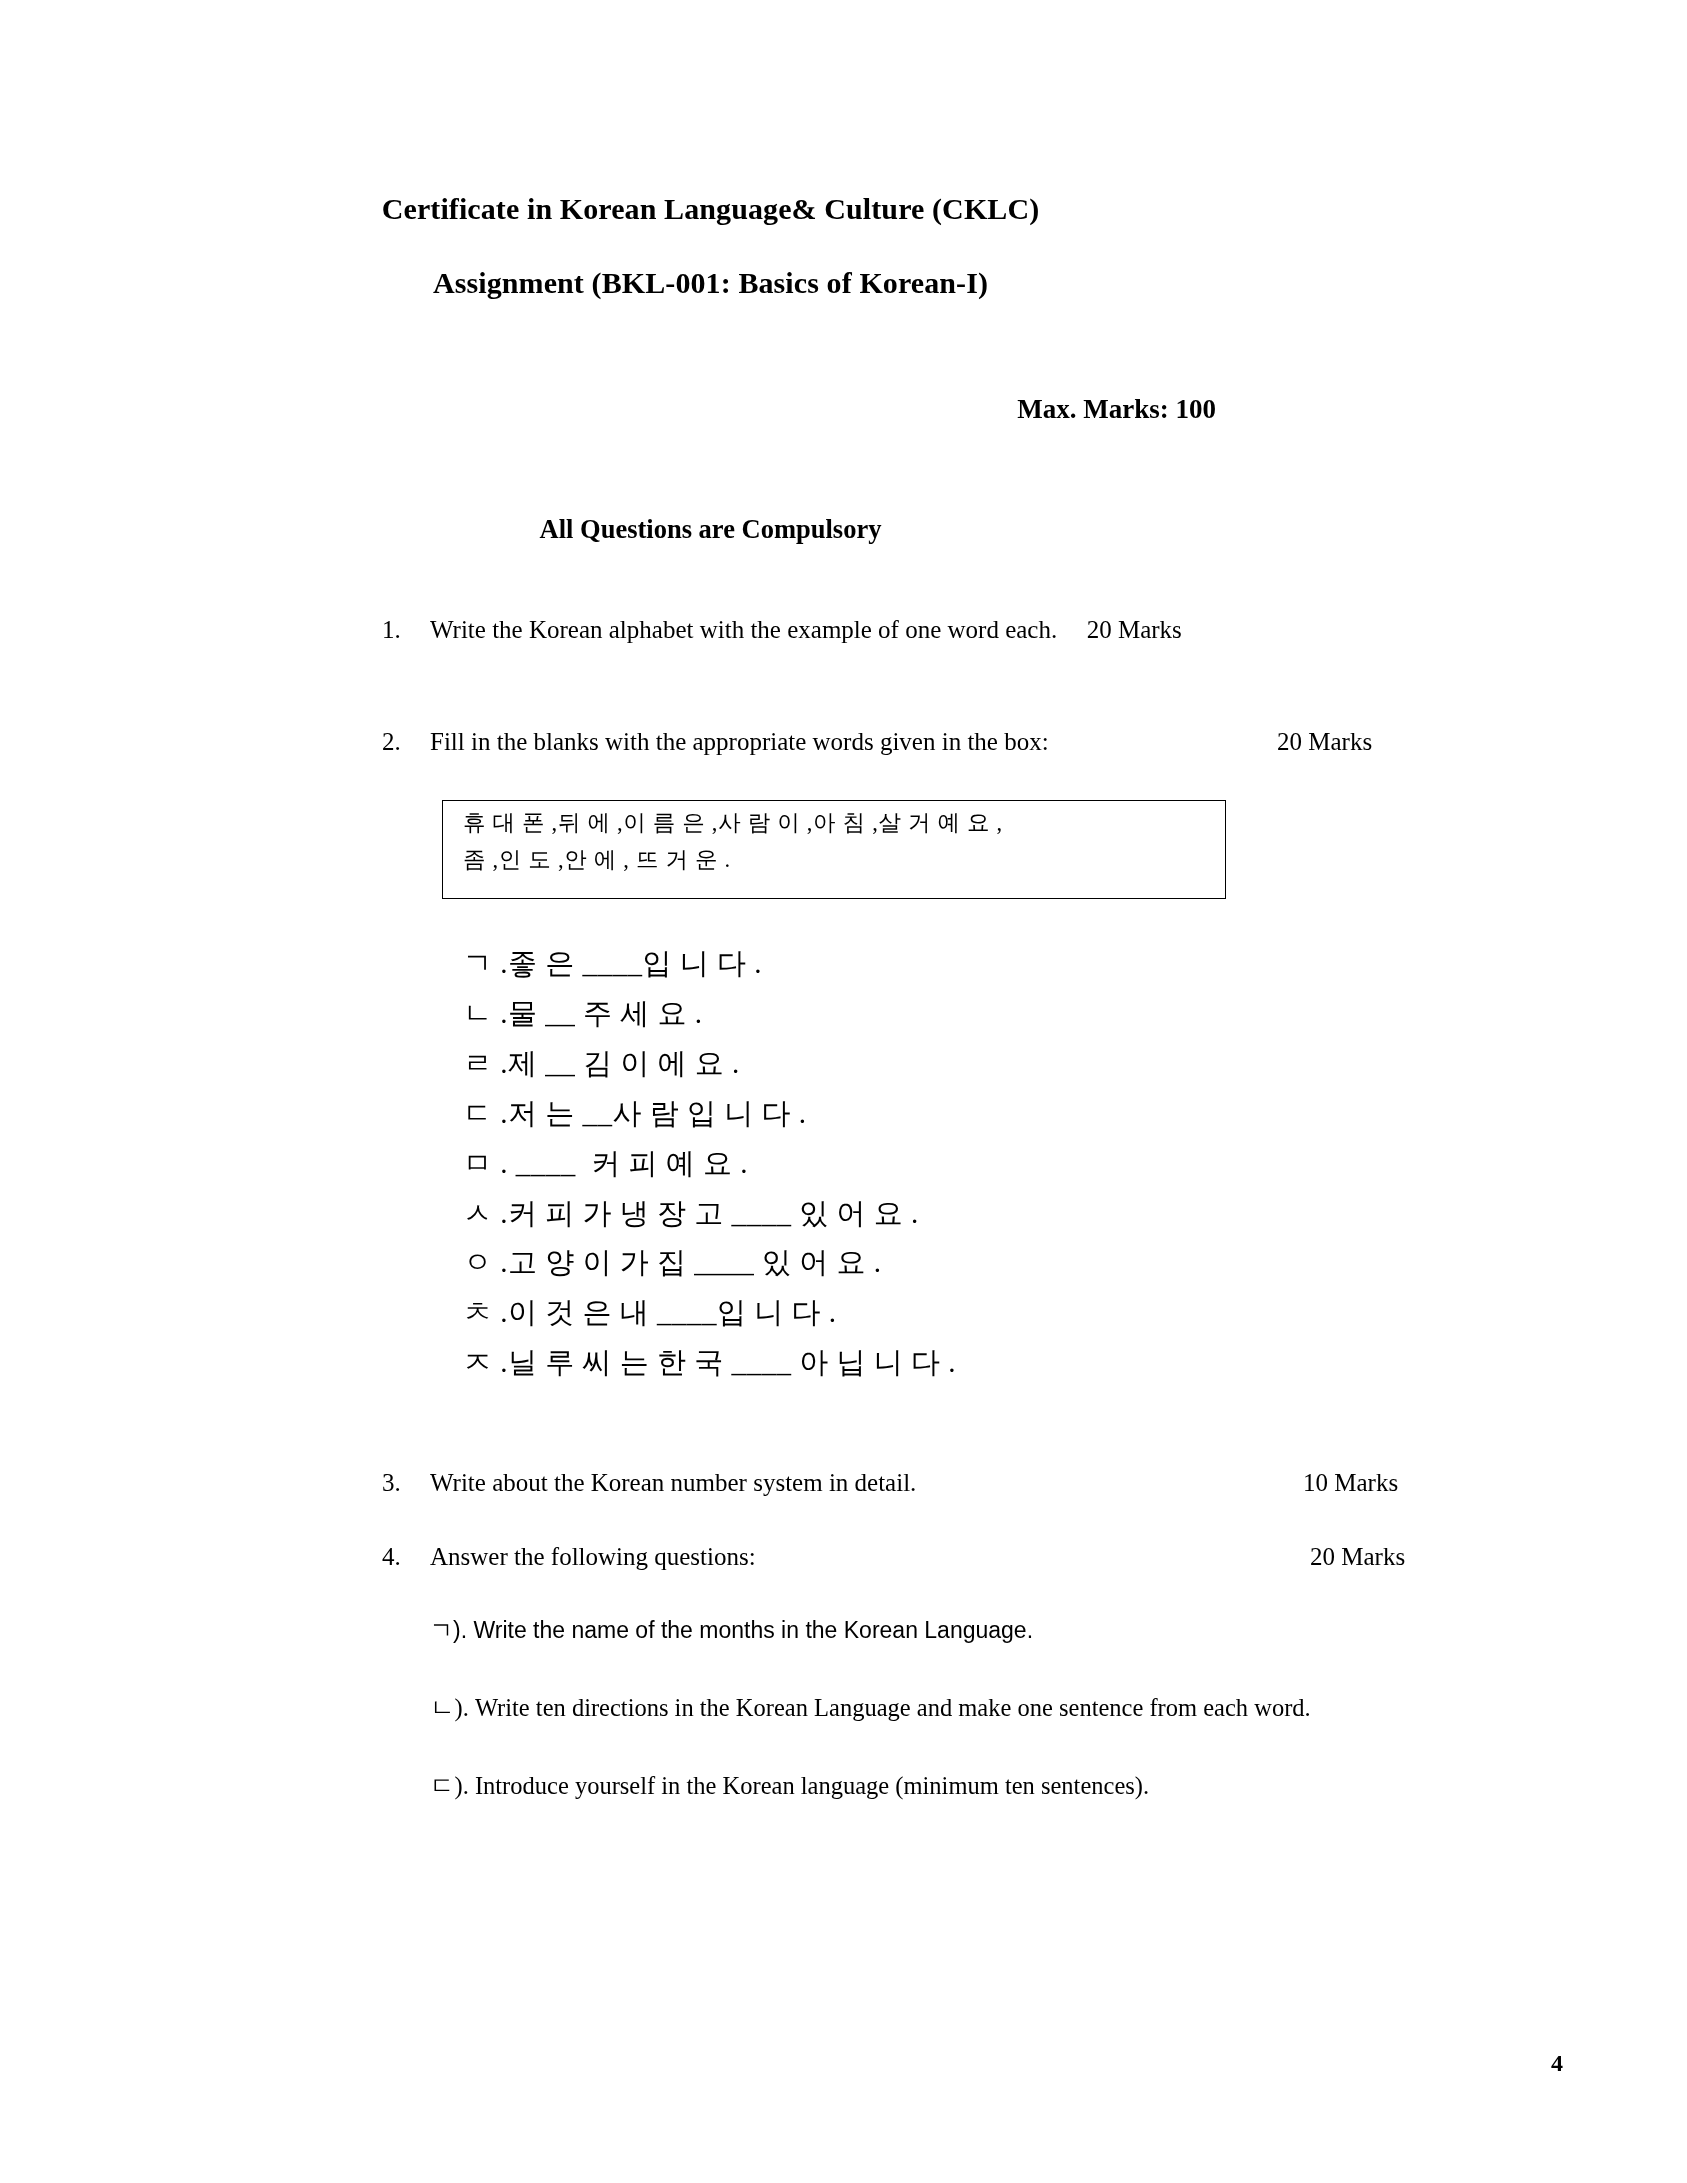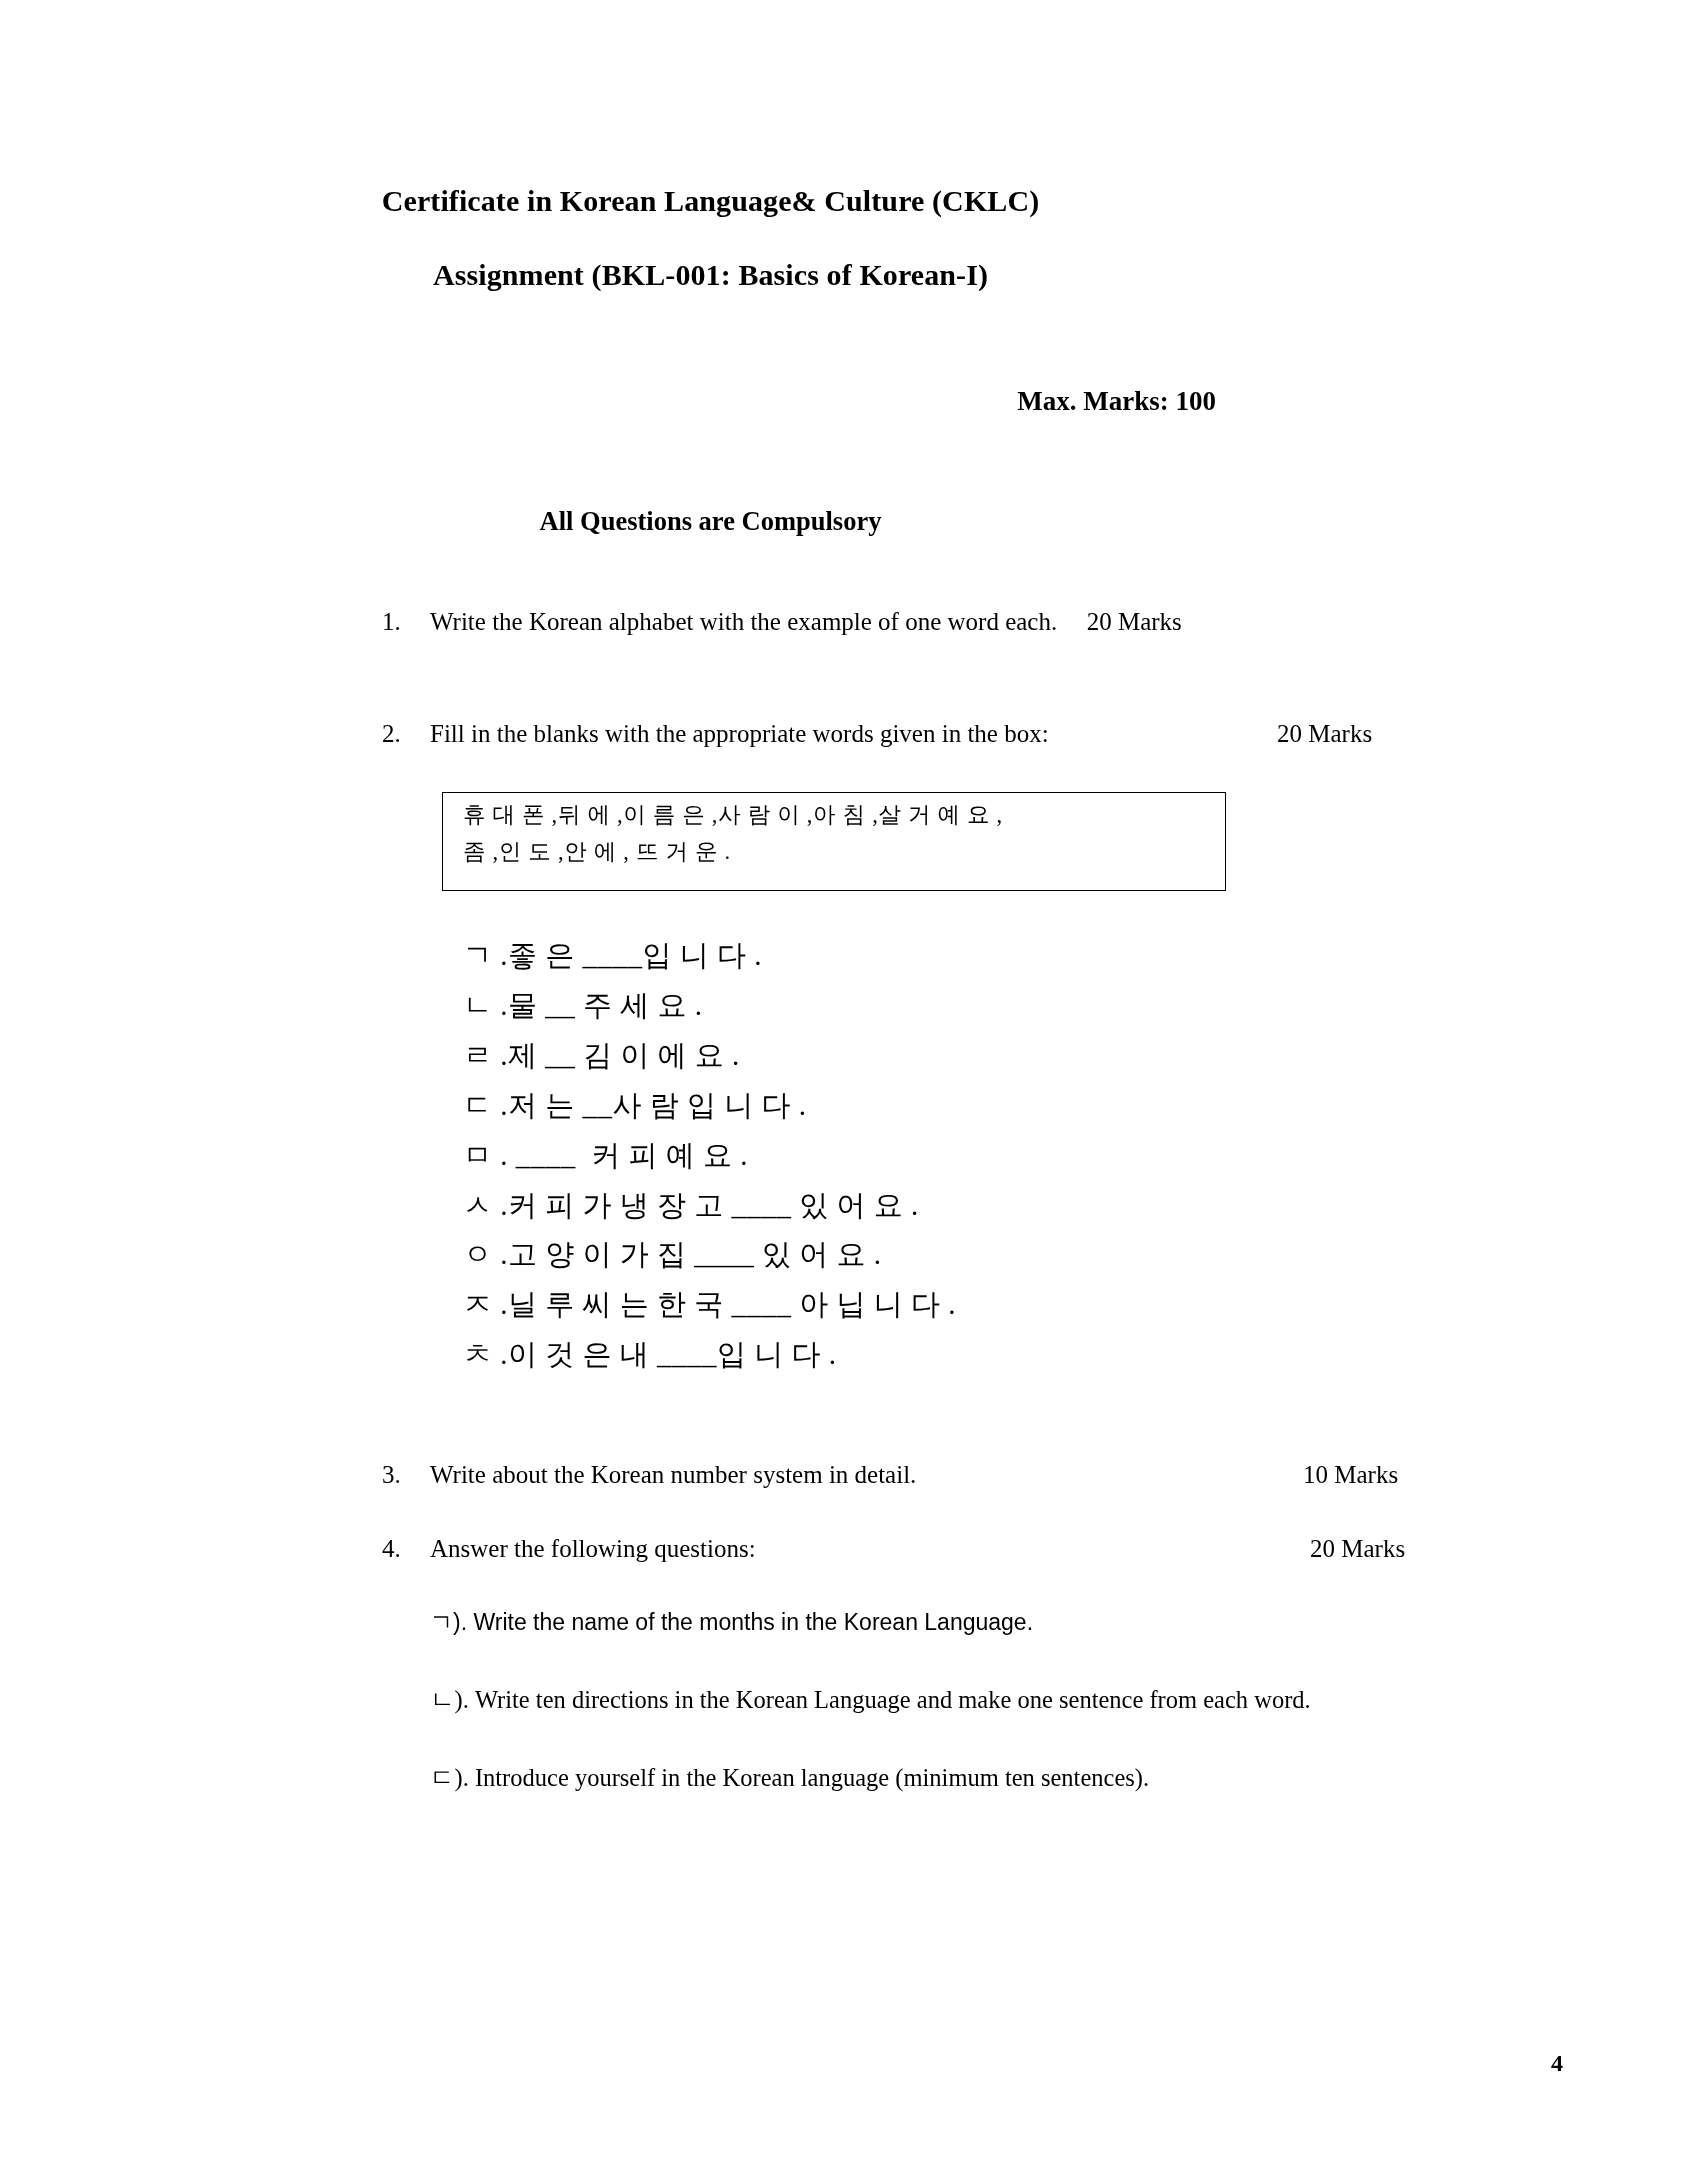--- a/index.html
+++ b/index.html
@@ -18,21 +18,21 @@
   .page {
     position: relative;
     width: 1687px;
     height: 2183px;
     box-sizing: border-box;
     padding: 0;
   }
   .content {
     position: absolute;
     left: 0;
-    top: 4px;
+    top: 12px;
     width: 1421px;
   }
   .title-block {
     text-align: center;
     margin-top: 182px;
   }
   .title-line {
     font-size: 30px;
     font-weight: bold;
     letter-spacing: 0.1px;
@@ -179,22 +179,22 @@
     </div>
 
     <div class="blank-list">
       <div class="blank-item">ㄱ .좋 은 ____입 니 다 .</div>
       <div class="blank-item">ㄴ .물 __ 주 세 요 .</div>
       <div class="blank-item">ㄹ .제 __ 김 이 에 요 .</div>
       <div class="blank-item">ㄷ .저 는 __사 람 입 니 다 .</div>
       <div class="blank-item">ㅁ . ____  커 피 예 요 .</div>
       <div class="blank-item">ㅅ .커 피 가 냉 장 고 ____ 있 어 요 .</div>
       <div class="blank-item">ㅇ .고 양 이 가 집 ____ 있 어 요 .</div>
+      <div class="blank-item">ㅊ .이 것 은 내 ____입 니 다 .</div>
       <div class="blank-item">ㅈ .닐 루 씨 는 한 국 ____ 아 닙 니 다 .</div>
-      <div class="blank-item">ㅊ .이 것 은 내 ____입 니 다 .</div>
     </div>
 
     <div class="qrow q3">
       <div class="qnum">3.</div>
       <div class="qtext">Write about the Korean number system in detail.</div>
       <div class="qmarks">10 Marks</div>
     </div>
 
     <div class="qrow q4">
       <div class="qnum">4.</div>

